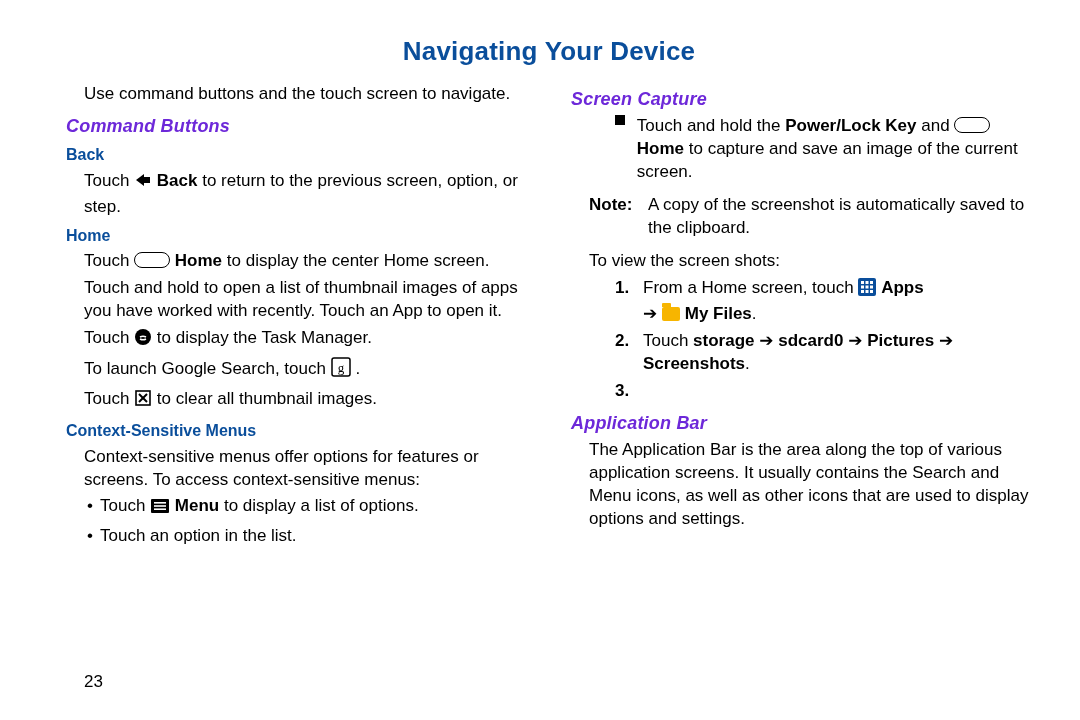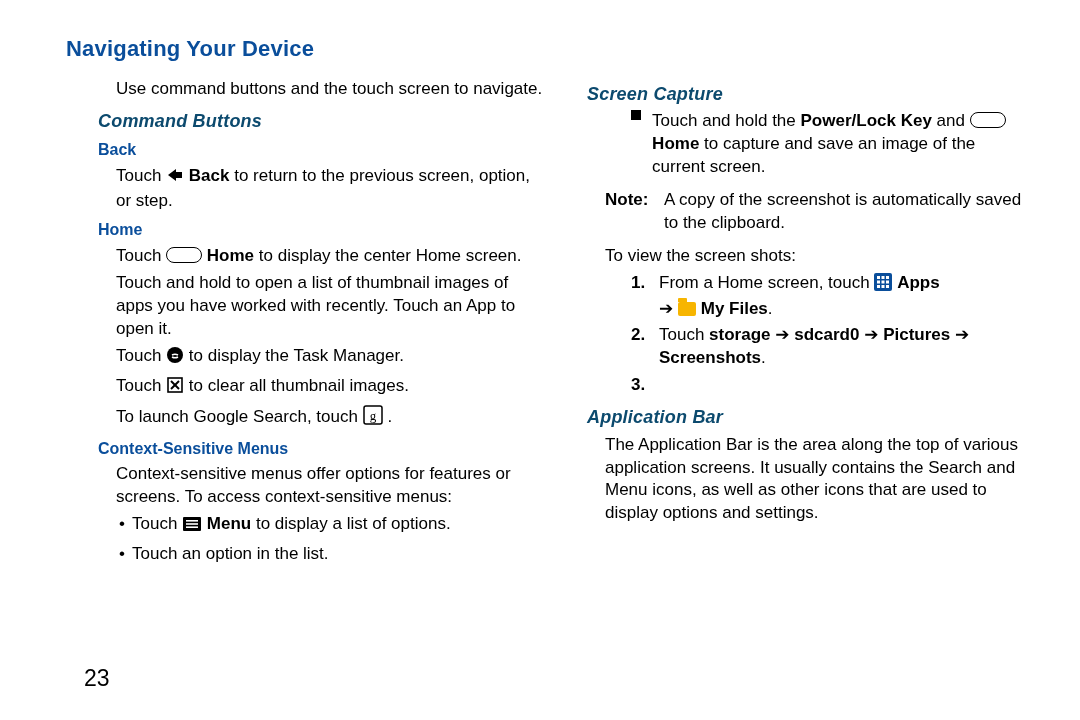--- a/index.html
+++ b/index.html
@@ -12,37 +12,37 @@
     width: 1080px;
     height: 720px;
     box-sizing: border-box;
     overflow: hidden;
     background: #fff;
   }
   h1 {
     font-family: Verdana, Geneva, sans-serif;
     font-weight: 700;
     color: #0a4e9b;
-    font-size: 22px;
+    font-size: 26px;
     margin: 0 0 10px 0;
     letter-spacing: .2px;
+    text-align: center;
   }
   .cols {
     display: flex;
     gap: 44px;
-    margin-left: 32px;
   }
   .col {
     width: 468px;
   }
   .sub1 {
     font-family: Verdana, Geneva, sans-serif;
     font-weight: 700;
     font-style: italic;
-    color: #0c4a6e;
+    color: #6d28d9;
     font-size: 18px;
     margin: 8px 0 2px 0;
     letter-spacing: .2px;
   }
   .sub2 {
     font-family: Verdana, Geneva, sans-serif;
     font-weight: 700;
     color: #0a4e9b;
     font-size: 16px;
     margin: 6px 0 2px 0;
@@ -75,21 +75,21 @@
     display: inline-flex;
     width: 36px;
     justify-content: flex-start;
     vertical-align: -2px;
   }
   b { font-weight: 700; }
   .pnum {
     position: absolute;
     bottom: 26px;
     left: 84px;
-    font-size: 23px;
+    font-size: 17px;
   }
   .icon {
     display: inline-block;
     vertical-align: -3px;
   }
   .home-key {
     display:inline-block;
     width:34px;height:14px;
     border:1.6px solid #000;
     border-radius:8px;
@@ -146,39 +146,39 @@
       <span class="icon">
         <svg width="18" height="18" viewBox="0 0 18 18">
             <circle cx="9" cy="9" r="8" fill="#000"></circle>
             <path d="M6 9 A6 6 0 0 1 12 9" stroke="#fff" stroke-width="1.5" fill="none"></path>
             <path d="M6 11 A6 6 0 0 0 12 11" stroke="#fff" stroke-width="1.5" fill="none"></path>
           </svg>
       </span>
       <span> to display the Task Manager.</span>
     </p>
     <p class="indent">
+      <span>To launch Google Search, touch </span>
+      <span class="icon">
+        <svg width="20" height="20" viewBox="0 0 20 20">
+            <rect x="1" y="1" width="18" height="18" rx="2" fill="none" stroke="#000" stroke-width="1.5"></rect>
+            <text x="10" y="15" text-anchor="middle" font-family="Georgia" font-size="13" fill="#000">g</text>
+          </svg>
+      </span>
+      <span>.</span>
+    </p>
+    <p class="indent">
       <span>Touch </span>
       <span class="icon">
         <svg width="18" height="18" viewBox="0 0 18 18">
             <rect x="2" y="2" width="14" height="14" fill="none" stroke="#000" stroke-width="1.6"></rect>
             <line x1="5" y1="5" x2="13" y2="13" stroke="#000" stroke-width="2"></line>
             <line x1="13" y1="5" x2="5" y2="13" stroke="#000" stroke-width="2"></line>
           </svg>
       </span>
       <span> to clear all thumbnail images.</span>
-    </p>
-    <p class="indent">
-      <span>To launch Google Search, touch </span>
-      <span class="icon">
-        <svg width="20" height="20" viewBox="0 0 20 20">
-            <rect x="1" y="1" width="18" height="18" rx="2" fill="none" stroke="#000" stroke-width="1.5"></rect>
-            <text x="10" y="15" text-anchor="middle" font-family="Georgia" font-size="13" fill="#000">g</text>
-          </svg>
-      </span>
-      <span>.</span>
     </p>
 
     <div class="sub2">Context-Sensitive Menus</div>
     <p class="indent">Context-sensitive menus offer options for features or screens. To access context-sensitive menus:</p>
 
     <div class="bullet-row indent">
       <div class="dot">•</div>
       <div>
         <span>Touch </span>
         <span class="icon">

